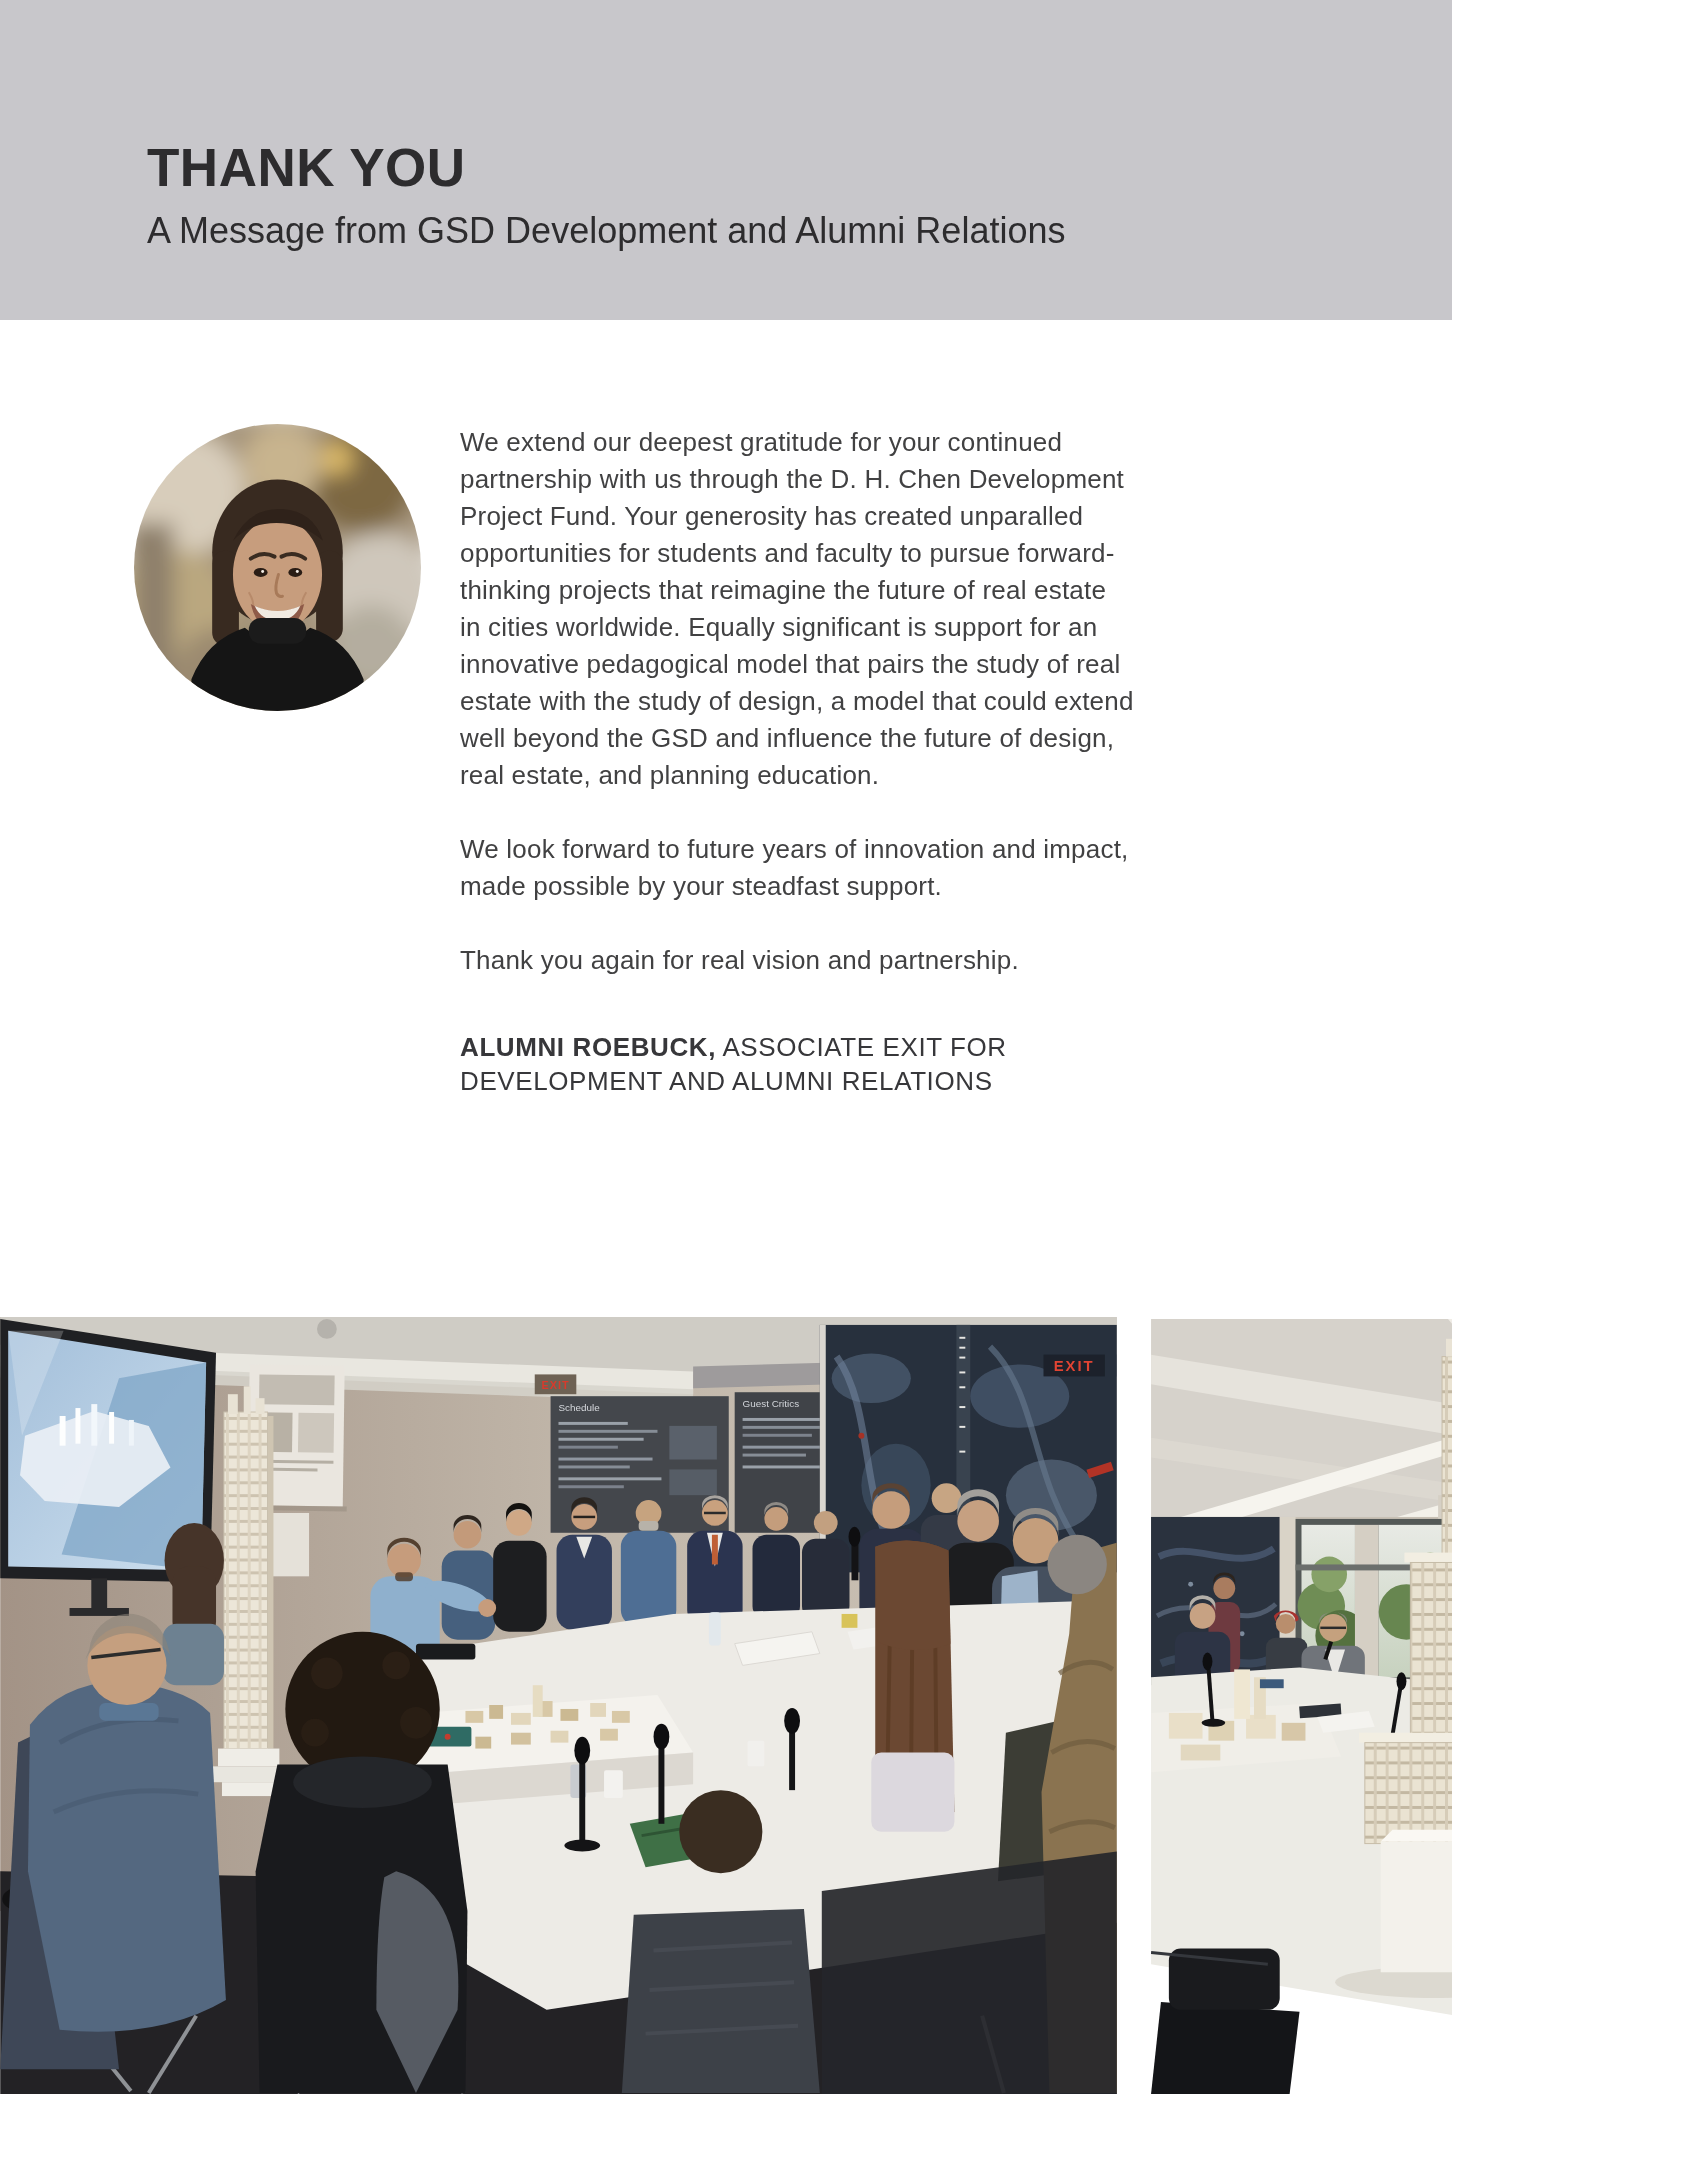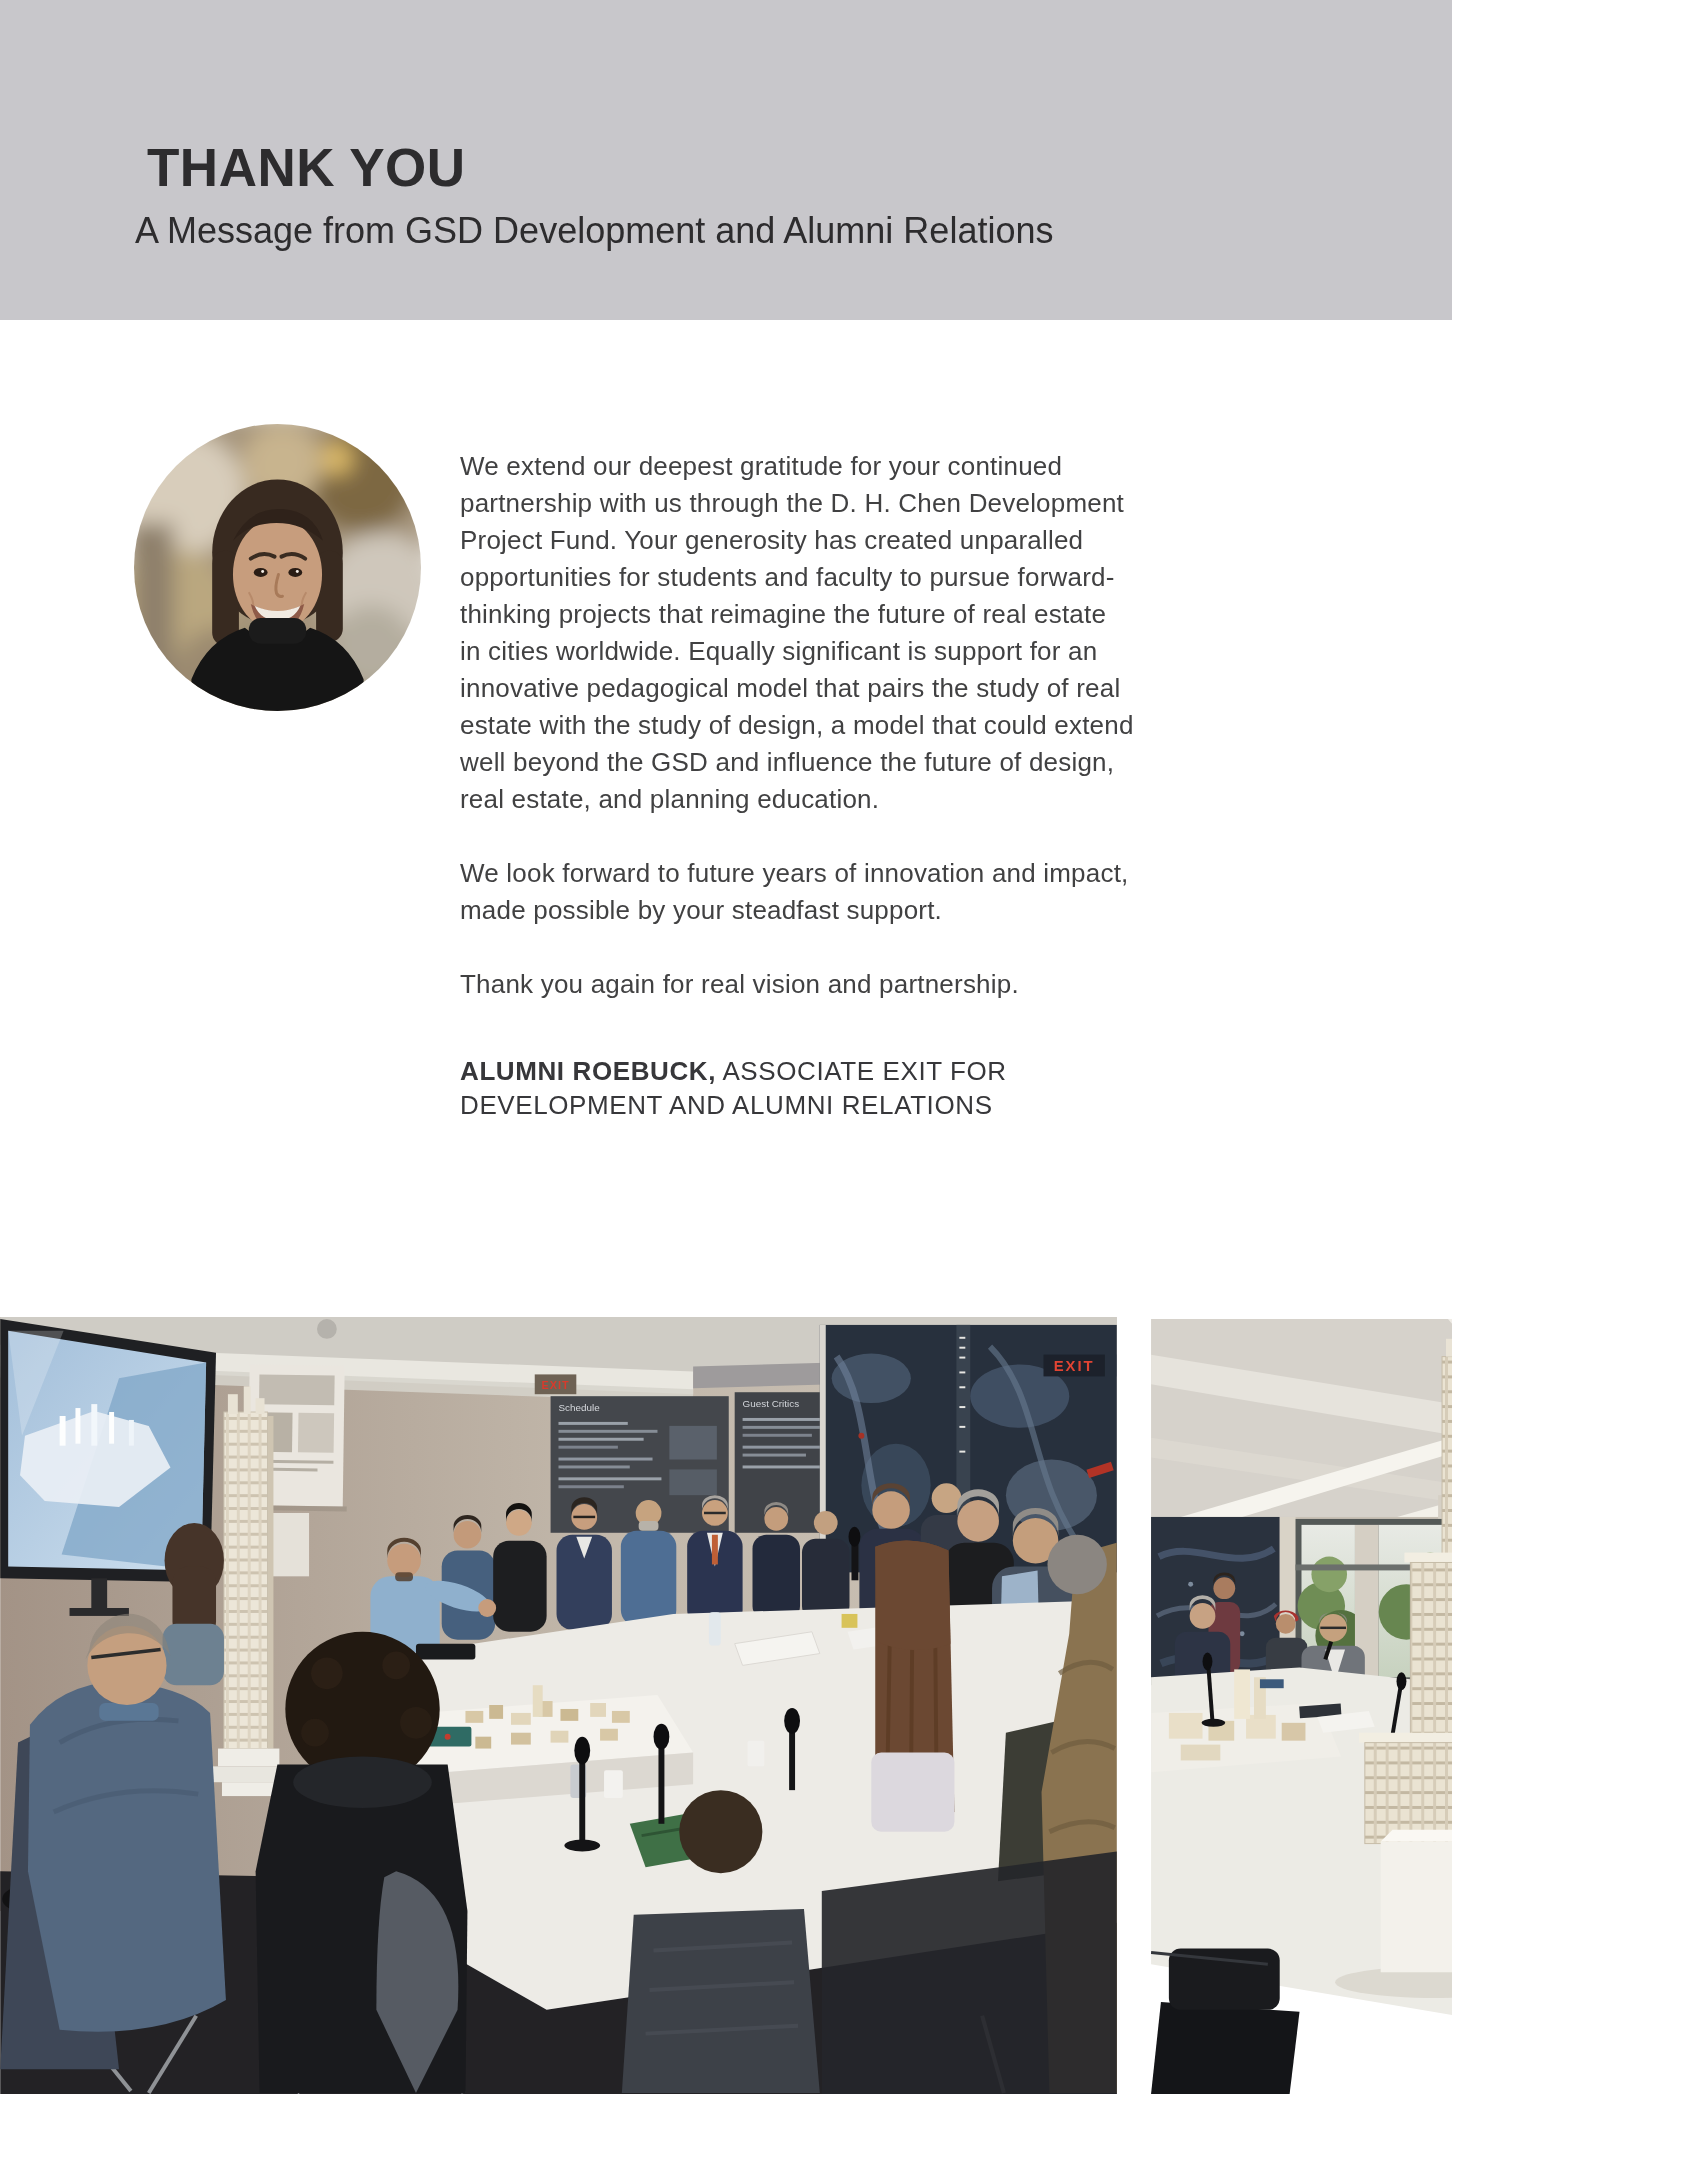--- a/index.html
+++ b/index.html
@@ -1,25 +1,25 @@
 <!DOCTYPE html>
 <html><head>
 <meta charset="utf-8">
 <style>
   html,body{margin:0;padding:0;background:#ffffff;}
   .page{position:relative;width:1452px;height:2178px;background:#ffffff;overflow:hidden;
         font-family:"Liberation Sans","DejaVu Sans",sans-serif;color:#2d2c2e;}
   .band{position:absolute;left:0;top:0;width:1535px;height:320px;background:#c8c7cb;}
   .title{position:absolute;left:147px;top:137px;font-size:53px;font-weight:bold;
          letter-spacing:0.5px;color:#2d2c2e;}
-  .subtitle{position:absolute;left:135px;top:210px;font-size:36px;font-weight:400;color:#2d2c2e;}
+  .subtitle{position:absolute;left:147px;top:210px;font-size:36px;font-weight:400;color:#2d2c2e;}
   .portrait{position:absolute;left:134px;top:424px;width:287px;height:287px;border-radius:50%;
             overflow:hidden;}
   .portrait svg{display:block;width:100%;height:100%;}
-  .message{position:absolute;left:460px;top:448px;width:792px;font-size:26px;line-height:37px;
+  .message{position:absolute;left:460px;top:424px;width:792px;font-size:26px;line-height:37px;
            letter-spacing:0.2px;color:#414142;}
   .message p{margin:0 0 37px 0;white-space:pre-line;}
   .message p.last{margin-bottom:0;}
   .sig{margin-top:51px;font-size:26px;line-height:34px;letter-spacing:0.6px;color:#37373a;}
   .sig-name{font-weight:bold;}
   .photo{position:absolute;overflow:hidden;}
   .photo svg{display:block;width:100%;height:100%;}
   .photo-left{left:0;top:1317px;width:1117px;height:777px;}
   .photo-right{left:1151px;top:1319px;width:495px;height:775px;}
 </style>

